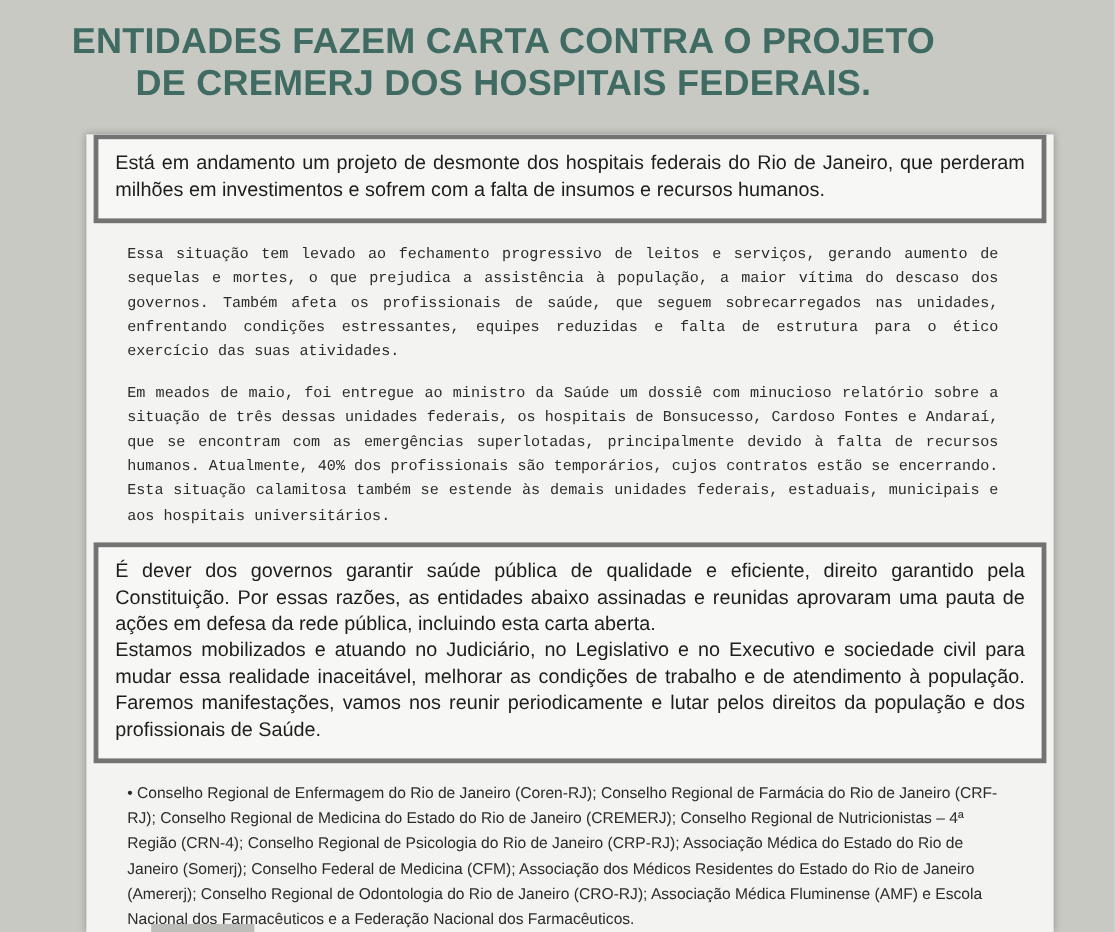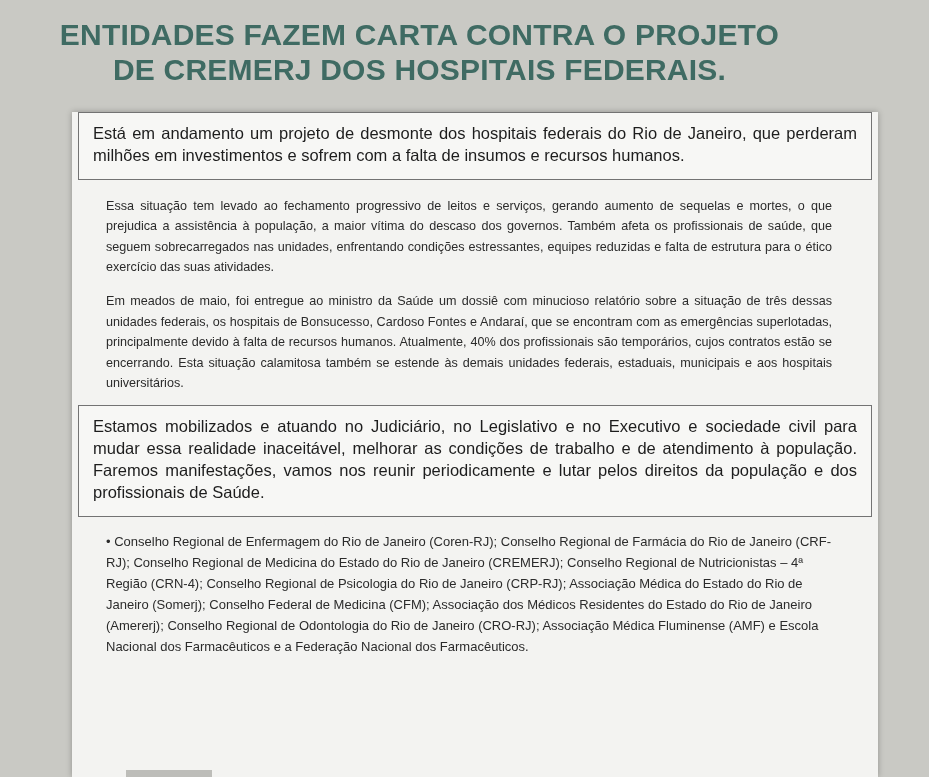--- a/index.html
+++ b/index.html
@@ -47,21 +47,21 @@
   }
   .sheet-title {
     text-align: center;
     font-size: 13px;
     font-weight: bold;
     color: #2a2a2a;
     letter-spacing: 0.3px;
     padding: 18px 20px 14px 20px;
   }
   .box {
-    border: 1px solid #737373;
+    border: 4px solid #737373;
     background: #f7f7f5;
     margin: 0 6px 0 6px;
     padding: 10px 14px 12px 14px;
     box-sizing: border-box;
   }
   .box p {
     margin: 0;
     font-size: 16.5px;
     line-height: 1.33;
     color: #1d1d1d;
@@ -71,20 +71,21 @@
   }
   .plain {
     padding: 16px 34px 12px 34px;
   }
   .plain p {
     margin: 0 12px 14px 0;
     font-size: 12.6px;
     line-height: 1.62;
     color: #2b2b2b;
     text-align: justify;
+    font-family: Liberation Mono, monospace;
   }
   .plain p:last-child {
     margin-bottom: 0;
   }
   .signers {
     padding: 14px 34px 20px 34px;
   }
   .signers p {
     margin: 0;
     font-size: 13px;
@@ -117,20 +118,21 @@
     <div class="box">
       <p>Está em andamento um projeto de desmonte dos hospitais federais do Rio de Janeiro, que perderam milhões em investimentos e sofrem com a falta de insumos e recursos humanos.</p>
     </div>
 
     <div class="plain">
       <p>Essa situação tem levado ao fechamento progressivo de leitos e serviços, gerando aumento de sequelas e mortes, o que prejudica a assistência à população, a maior vítima do descaso dos governos. Também afeta os profissionais de saúde, que seguem sobrecarregados nas unidades, enfrentando condições estressantes, equipes reduzidas e falta de estrutura para o ético exercício das suas atividades.</p>
       <p>Em meados de maio, foi entregue ao ministro da Saúde um dossiê com minucioso relatório sobre a situação de três dessas unidades federais, os hospitais de Bonsucesso, Cardoso Fontes e Andaraí, que se encontram com as emergências superlotadas, principalmente devido à falta de recursos humanos. Atualmente, 40% dos profissionais são temporários, cujos contratos estão se encerrando. Esta situação calamitosa também se estende às demais unidades federais, estaduais, municipais e aos hospitais universitários.</p>
     </div>
 
     <div class="box">
+      <p>É dever dos governos garantir saúde pública de qualidade e eficiente, direito garantido pela Constituição. Por essas razões, as entidades abaixo assinadas e reunidas aprovaram uma pauta de ações em defesa da rede pública, incluindo esta carta aberta.</p>
       <p>Estamos mobilizados e atuando no Judiciário, no Legislativo e no Executivo e sociedade civil para mudar essa realidade inaceitável, melhorar as condições de trabalho e de atendimento à população. Faremos manifestações, vamos nos reunir periodicamente e lutar pelos direitos da população e dos profissionais de Saúde.</p>
     </div>
 
     <div class="signers">
       <p>• Conselho Regional de Enfermagem do Rio de Janeiro (Coren-RJ);  Conselho Regional de Farmácia do Rio de Janeiro (CRF-RJ); Conselho Regional de Medicina do Estado do Rio de Janeiro (CREMERJ);  Conselho Regional de Nutricionistas – 4ª Região (CRN-4); Conselho Regional de Psicologia do Rio de Janeiro (CRP-RJ); Associação Médica do Estado do Rio de Janeiro (Somerj); Conselho Federal de Medicina (CFM); Associação dos Médicos Residentes do Estado do Rio de Janeiro (Amererj); Conselho Regional de Odontologia do Rio de Janeiro (CRO-RJ); Associação Médica Fluminense (AMF) e Escola Nacional dos Farmacêuticos e a Federação Nacional dos Farmacêuticos.</p>
     </div>
 
   </div>
 
   <div class="bottom-tab"></div>

